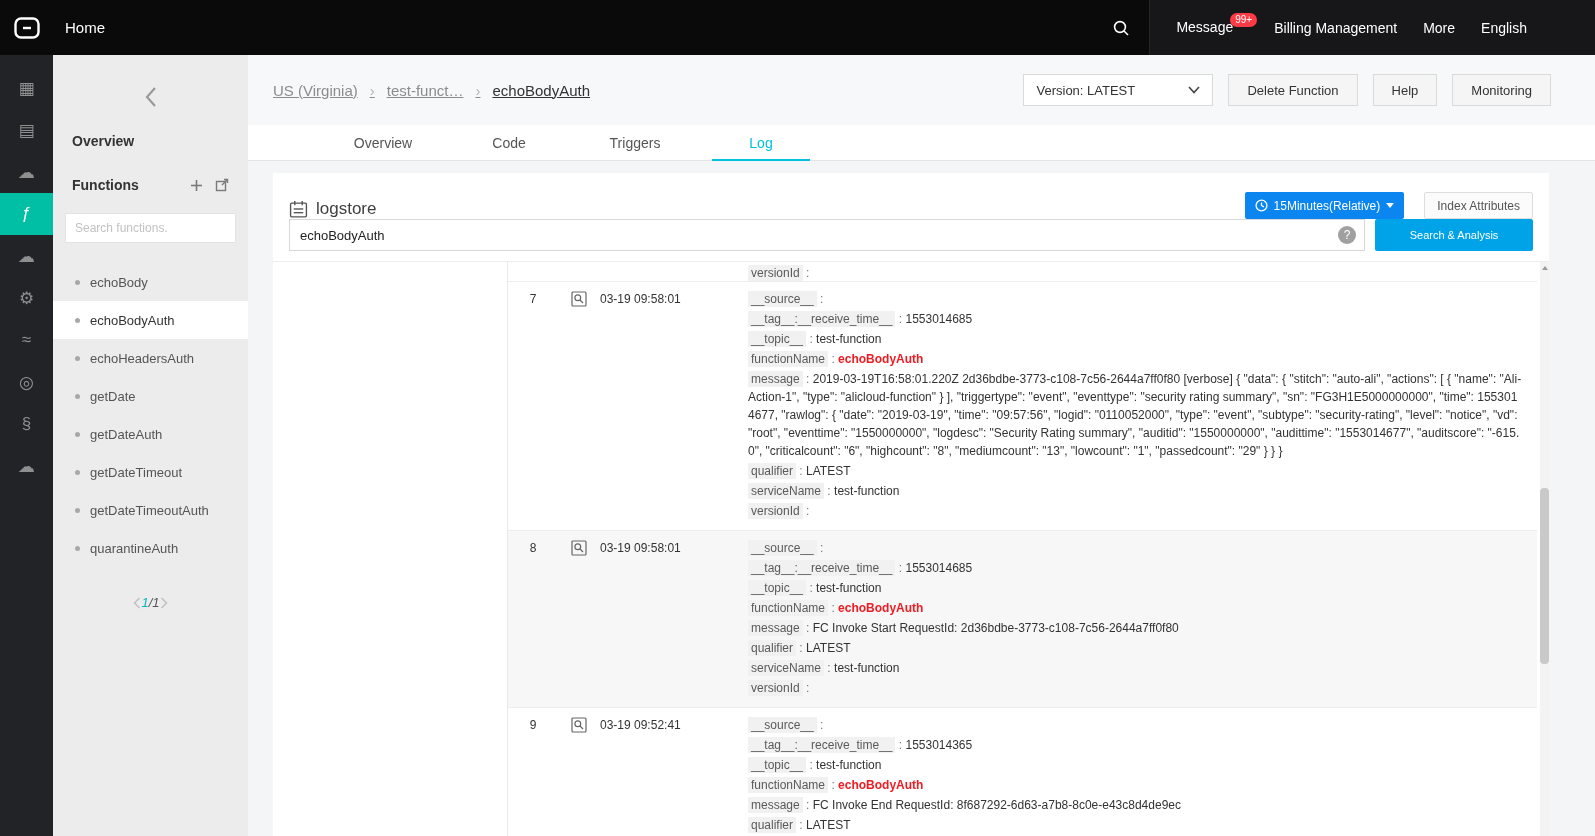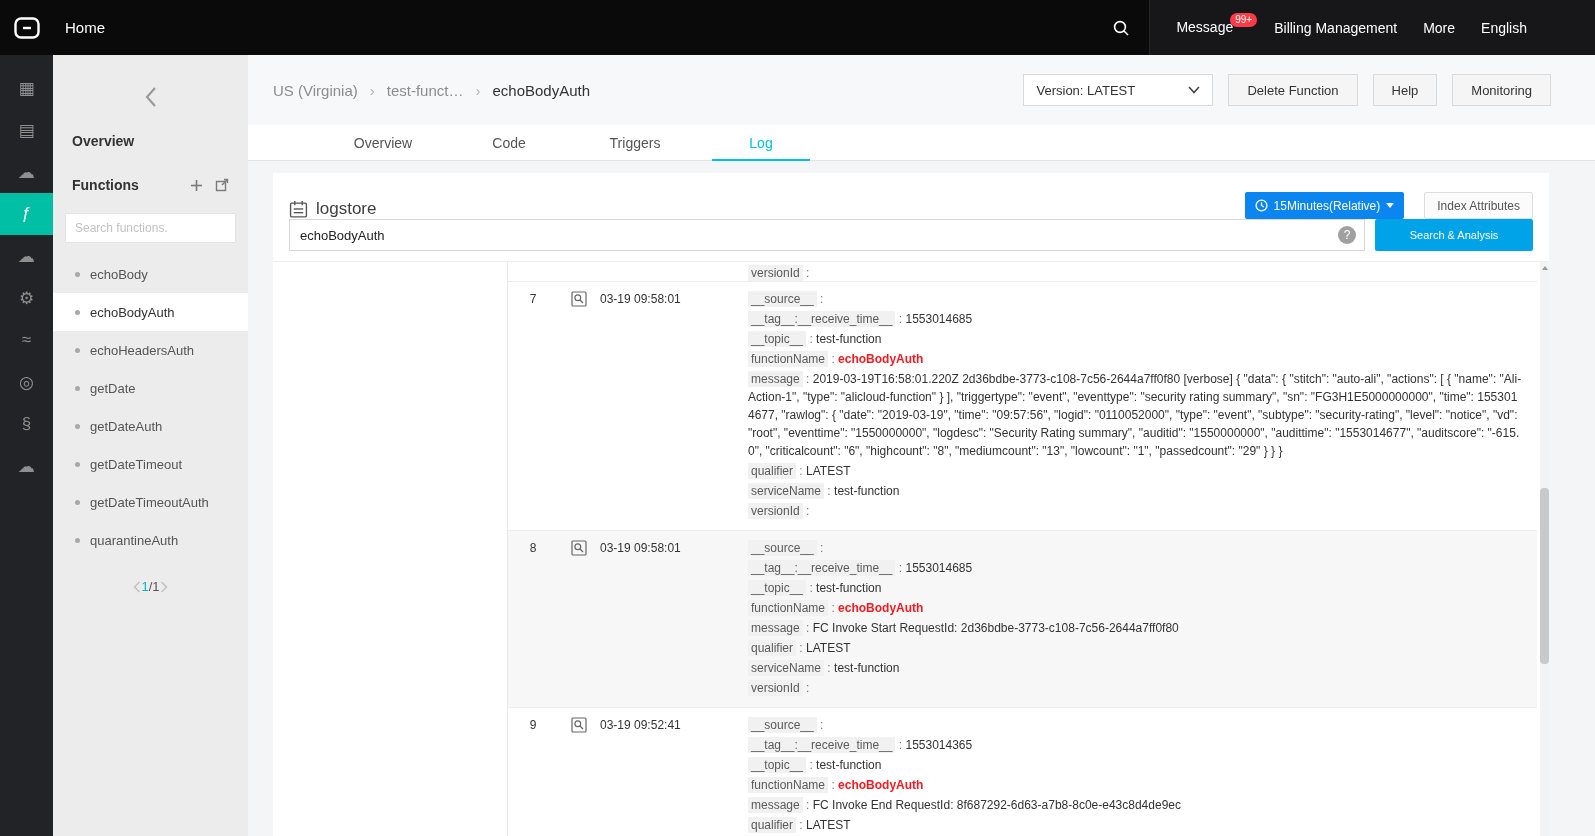--- a/index.html
+++ b/index.html
@@ -23,36 +23,36 @@
   .rail{width:53px;flex:0 0 53px;background:#222327;display:flex;flex-direction:column;padding-top:12px;}
   .rail-icon{height:42px;display:flex;align-items:center;justify-content:center;color:#8f8f8f;font-size:17px;cursor:pointer;}
   .rail-icon.active{background:#00bfa5;color:#fff;}
 
   
   .sidebar{width:195px;flex:0 0 195px;background:#ececec;display:flex;flex-direction:column;}
   .collapse-row{height:44px;margin-top:20px;display:flex;align-items:center;justify-content:center;cursor:pointer;}
   .side-row{height:44px;display:flex;align-items:center;padding:0 19px;font-size:14px;font-weight:bold;color:#333;}
   .side-row .sp{flex:1;}
   .icon-btn{color:#7a7a7a;display:flex;align-items:center;cursor:pointer;margin-left:12px;}
-  .fn-search{margin:6px 12px 4px;height:30px;border:1px solid #e3e3e3;background:#fff;padding:0 9px;font-size:12px;color:#333;outline:none;}
+  .fn-search{margin:6px 12px 12px;height:30px;border:1px solid #e3e3e3;background:#fff;padding:0 9px;font-size:12px;color:#333;outline:none;}
   .fn-search::placeholder{color:#c2c2c2;}
   .fn-list{margin-top:8px;}
   .fn-item{height:38px;display:flex;align-items:center;padding-left:22px;font-size:13px;color:#555;cursor:pointer;}
   .fn-item .dot{width:5px;height:5px;border-radius:50%;background:#a8a8a8;margin-right:10px;flex:0 0 5px;}
   .fn-item.selected{background:#fff;color:#333;}
-  .pager{margin-top:20px;display:flex;align-items:center;justify-content:center;}
+  .pager{margin-top:28px;display:flex;align-items:center;justify-content:center;font-style:italic;}
   .pg{font-size:13px;color:#555;}
   .cur{color:#00b7c3;}
   .pg-sep::before{content:"/";color:#555;}
 
   
   .main{flex:1;display:flex;flex-direction:column;min-width:0;background:#f4f5f6;}
   .page-head{height:70px;flex:0 0 70px;display:flex;align-items:center;padding:0 44px 0 25px;background:#f7f8fa;}
   .crumbs{display:flex;align-items:center;font-size:15px;color:#8c8c8c;}
-  .crumb{cursor:pointer;white-space:nowrap;}
+  .crumb{cursor:pointer;white-space:nowrap;text-decoration:underline;}
   .crumb.current{color:#333;cursor:default;}
   .crumb:not(:last-child)::after{content:"›";margin:0 12px;color:#b5b5b5;}
   .head-actions{margin-left:auto;display:flex;gap:15px;}
   .btn{height:32px;display:flex;align-items:center;justify-content:center;font-size:13px;color:#333;cursor:pointer;border:1px solid #dadada;background:#f5f5f5;padding:0 18px;white-space:nowrap;}
   .btn-version{background:#fff;min-width:190px;justify-content:space-between;padding:0 12px;}
 
   .tabbar{height:36px;flex:0 0 36px;background:#fff;border-bottom:1px solid #e4e4e4;display:flex;padding-left:72px;}
   .tab{width:126px;display:flex;align-items:center;justify-content:center;font-size:14px;color:#555;cursor:pointer;position:relative;}
   .tab.active{color:#00c1de;}
   .tab.active::after{content:"";position:absolute;left:14px;right:14px;bottom:-1px;height:2px;background:#00c1de;}

